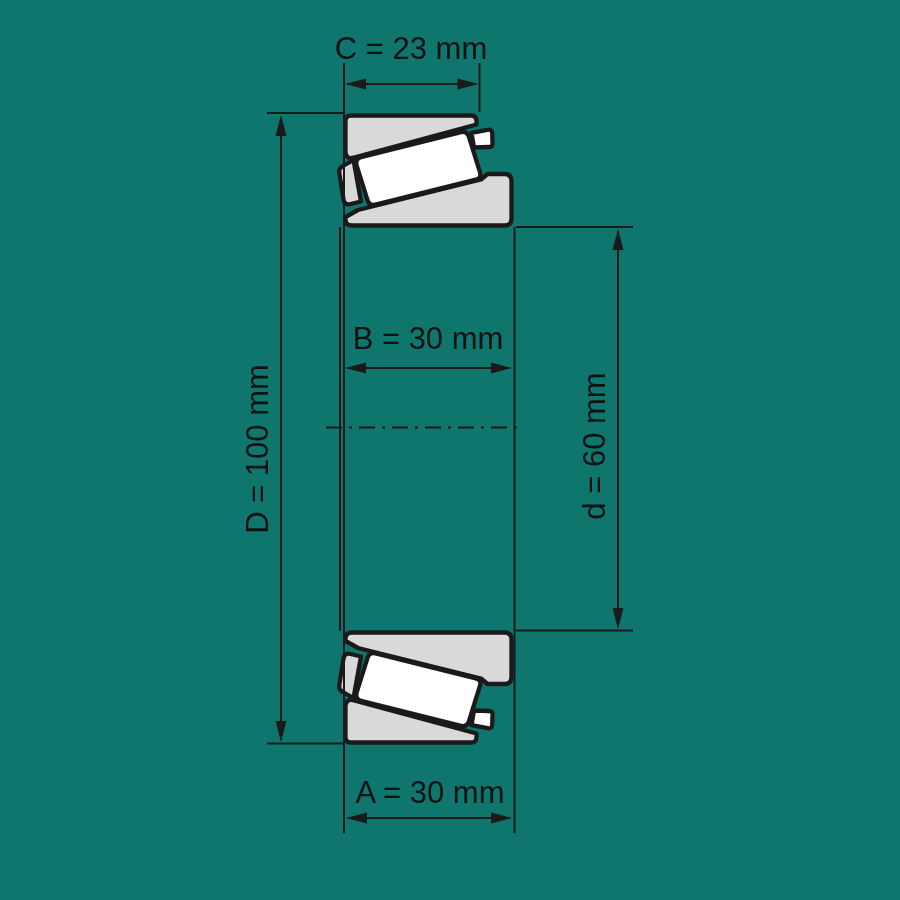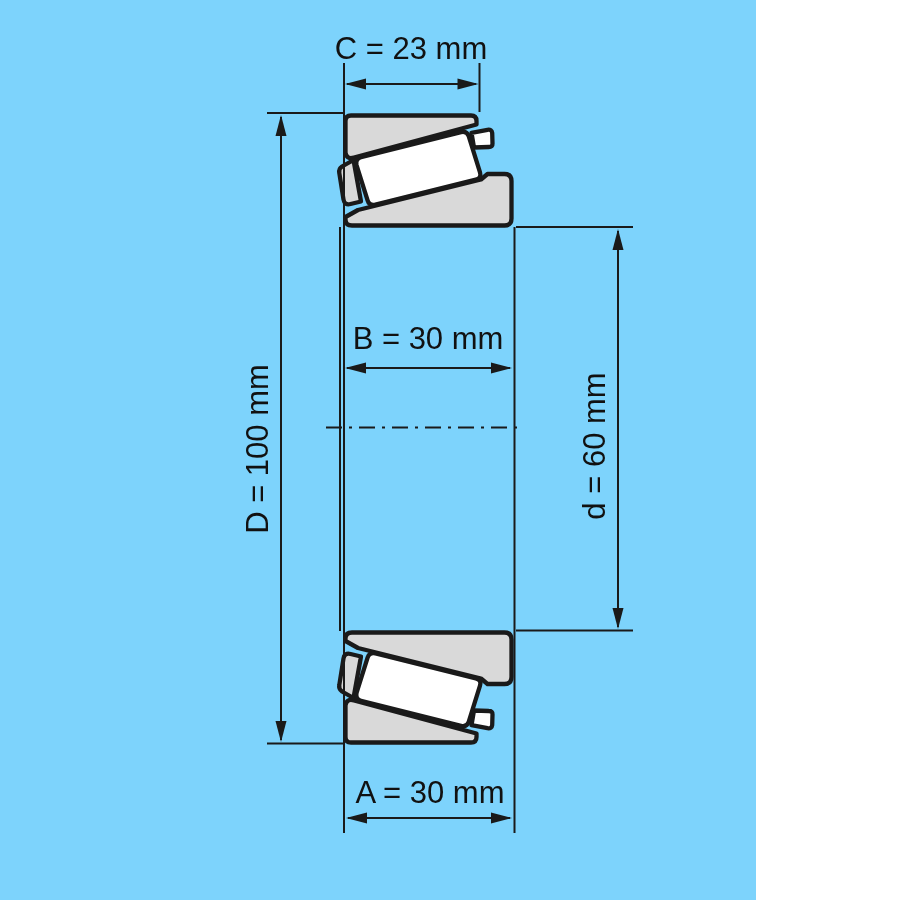--- a/index.html
+++ b/index.html
@@ -2,23 +2,23 @@
 <html><head>
 <meta charset="utf-8">
 <style>
   html, body {
     margin: 0;
     padding: 0;
     background: #ffffff;
   }
   .stage {
     position: relative;
-    width: 756px;
+    width: 900px;
     height: 900px;
-    background: #7dd3fc;
+    background: #0f766e;
     overflow: hidden;
     text-decoration: underline;
   }
   svg { display: block; }
   svg text {
     font-family: "Liberation Sans", sans-serif;
     font-size: 31px;
     fill: #111111;
   }
   .part {

